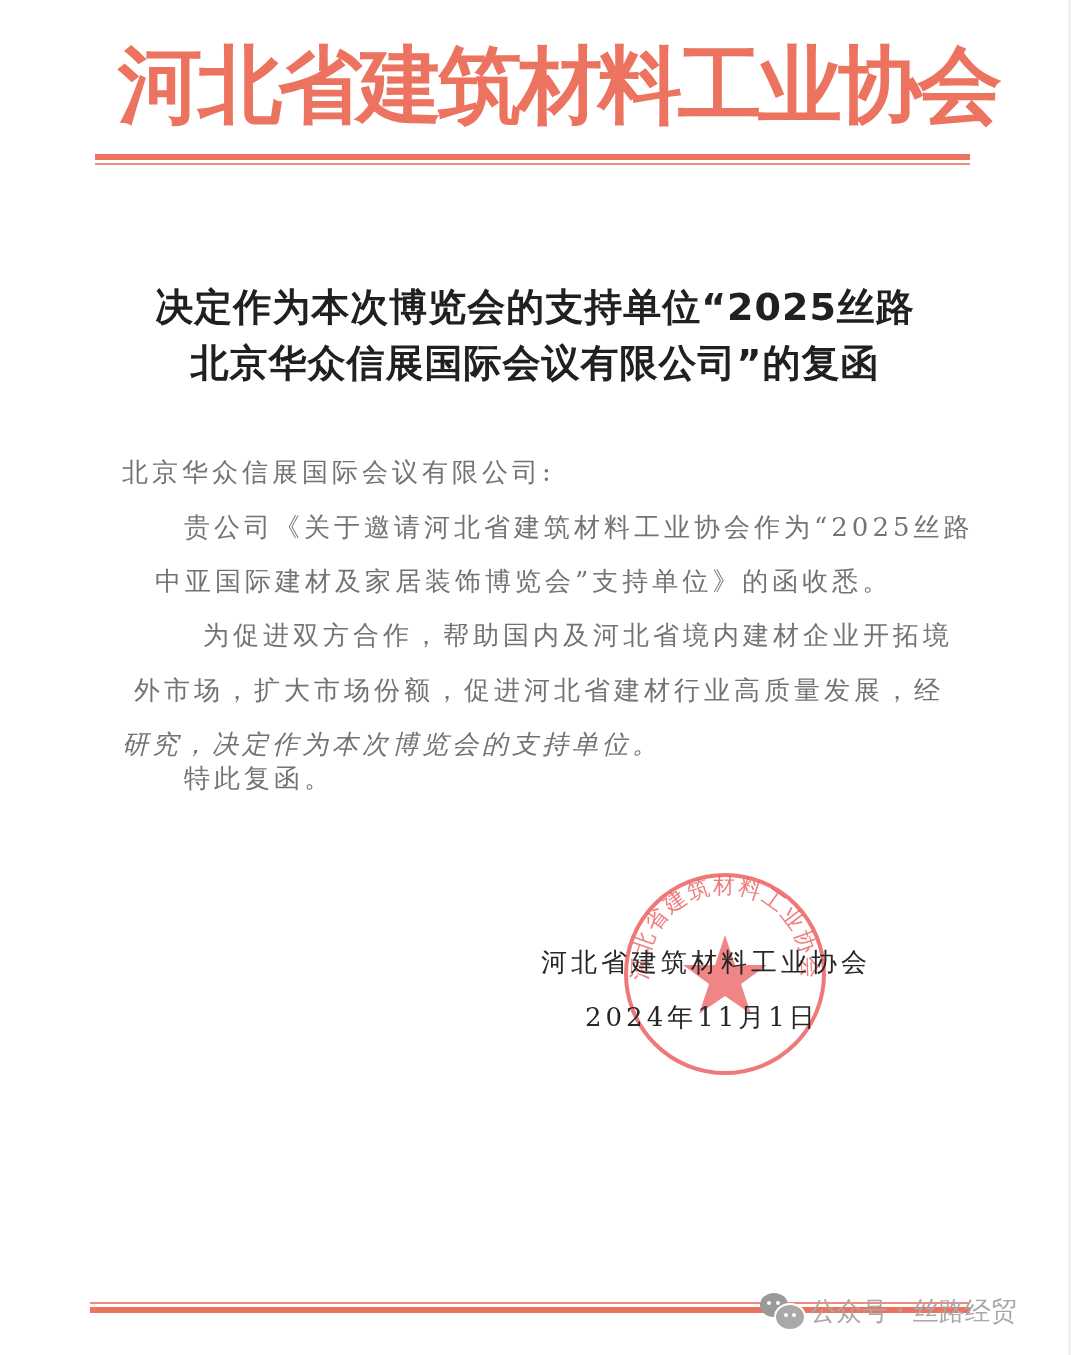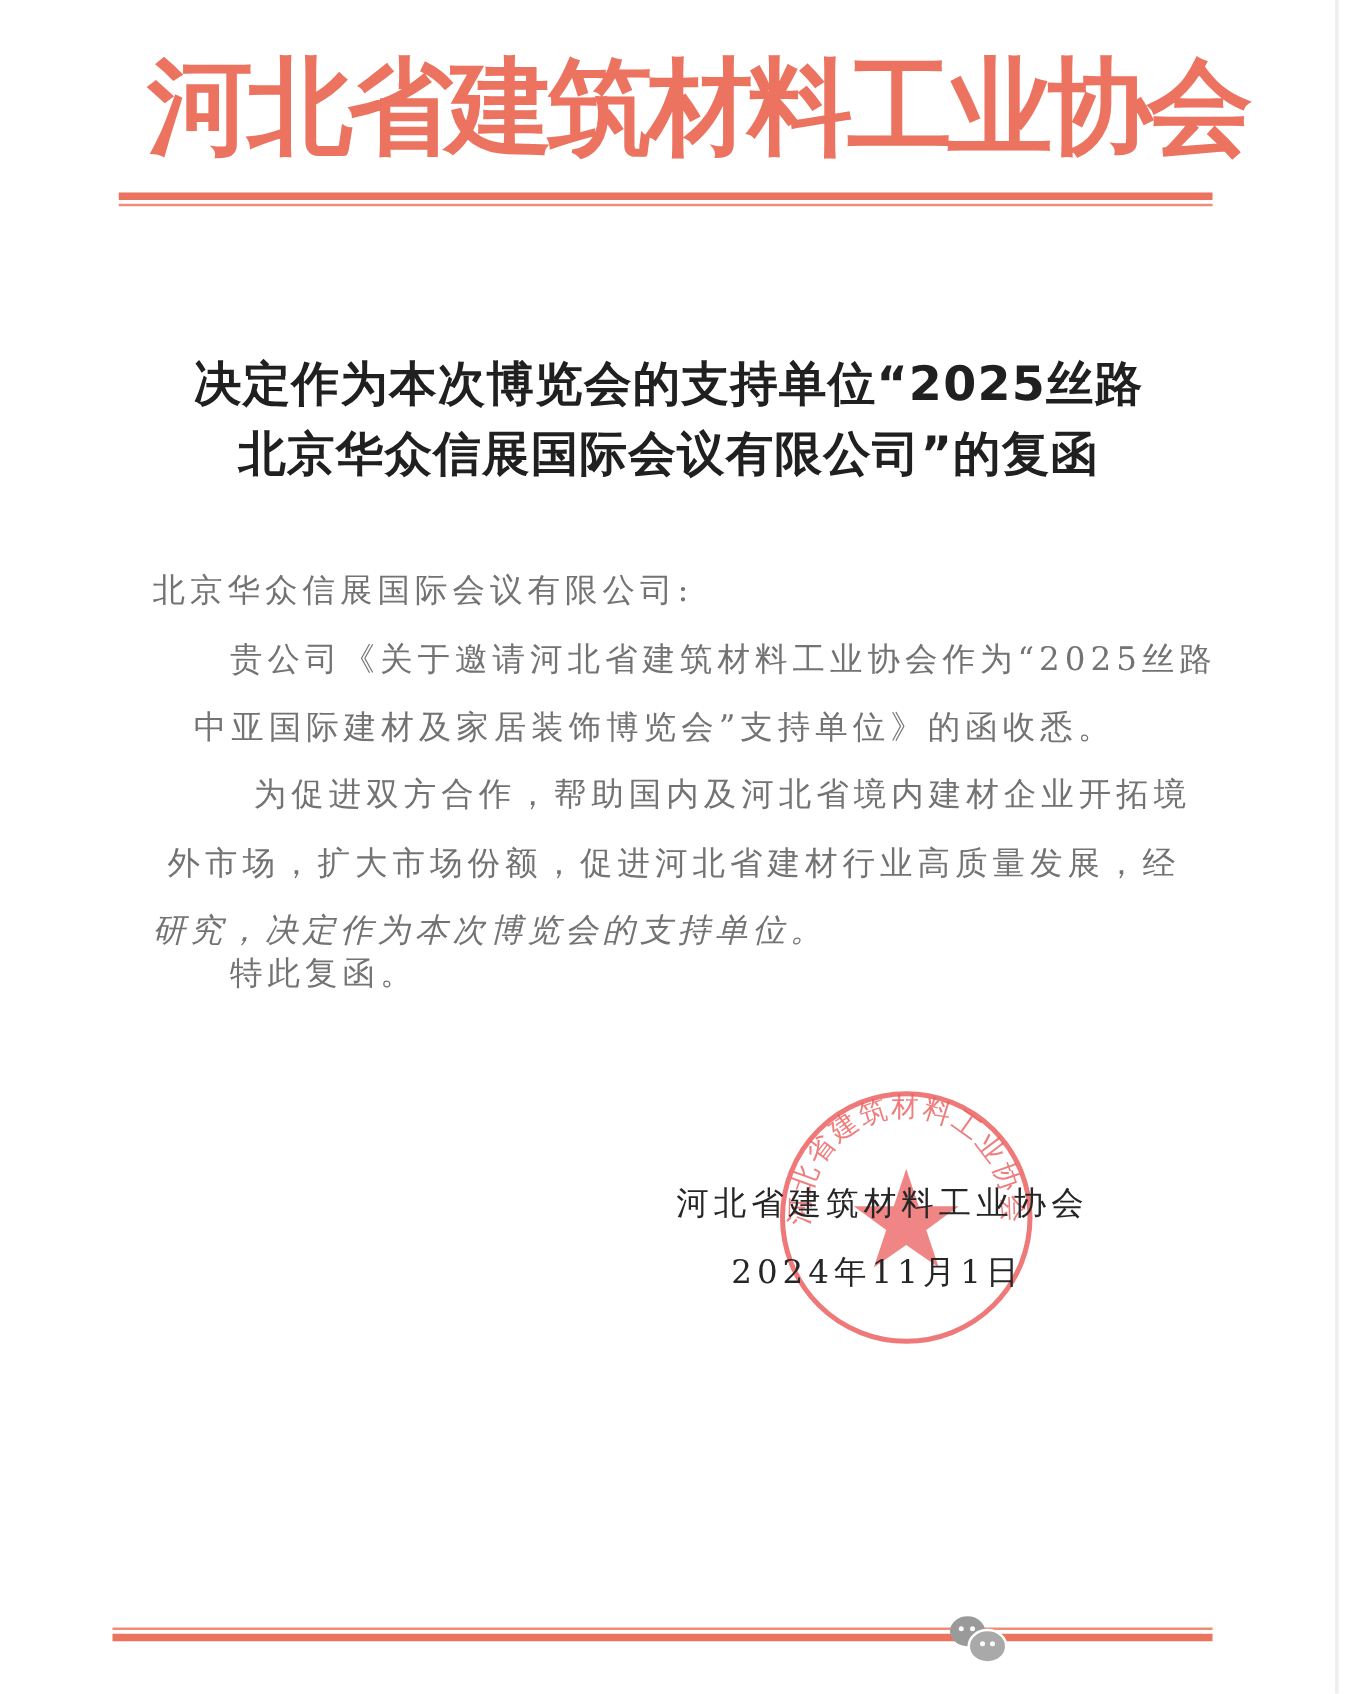--- a/index.html
+++ b/index.html
@@ -83,15 +83,16 @@
 
 <div class="abs watermark">
   <div class="wm-icon">
     <div style="position:absolute; left:0; top:2px; width:28px; height:24px; border-radius:50%; background:#9a9a9a;"></div>
     <div style="position:absolute; left:14px; top:12px; width:28px; height:24px; border-radius:50%; background:#a9a9a9; border:2px solid #fff;"></div>
     <div style="position:absolute; left:7px; top:10px; width:4px; height:4px; border-radius:50%; background:#fff;"></div>
     <div style="position:absolute; left:16px; top:10px; width:4px; height:4px; border-radius:50%; background:#fff;"></div>
     <div style="position:absolute; left:24px; top:22px; width:4px; height:4px; border-radius:50%; background:#fff;"></div>
     <div style="position:absolute; left:32px; top:22px; width:4px; height:4px; border-radius:50%; background:#fff;"></div>
   </div>
+  <span>公众号 · 丝路经贸</span>
 </div>
 
 <div class="abs edge"></div>
 
 </body></html>

